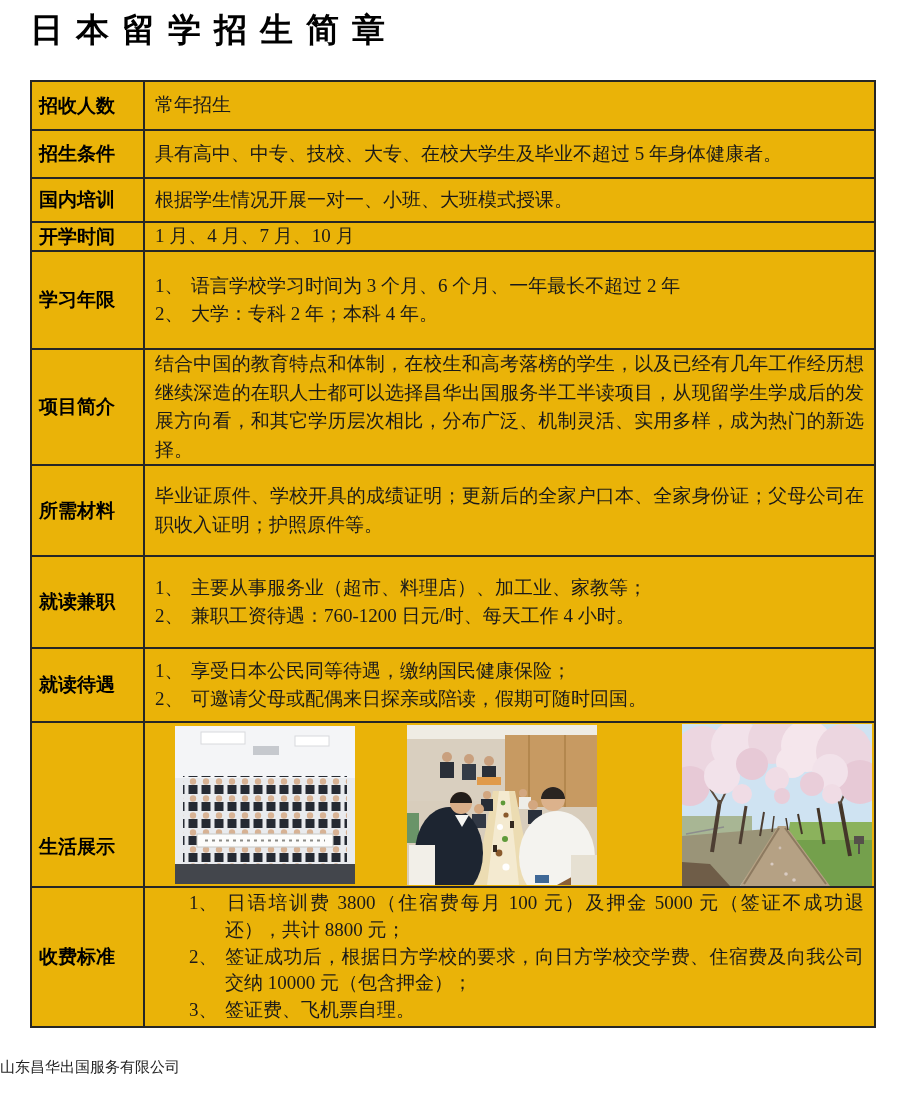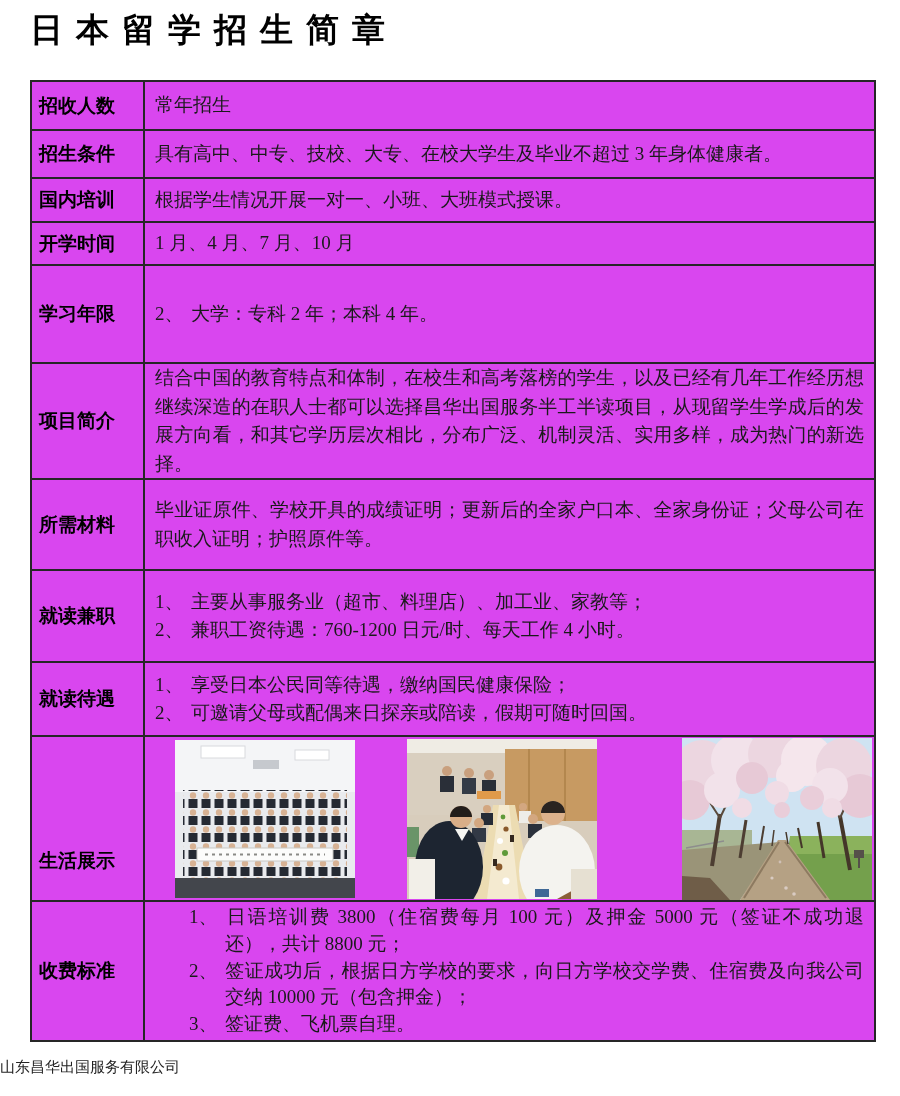--- a/index.html
+++ b/index.html
@@ -8,37 +8,37 @@
     font-family:"Liberation Sans","DejaVu Sans",sans-serif;
     position:relative;overflow:hidden;
   }
   .doc-title{
     margin:8px 0 0 30px;
     font-size:33px;font-weight:bold;letter-spacing:13px;color:#000;
     font-family:Liberation Serif, serif;
   }
   .doc-table{
     position:absolute;left:30px;top:80px;width:846px;
-    border:2px solid #262626;box-sizing:border-box;background:#d946ef;
+    border:2px solid #262626;box-sizing:border-box;background:#eab308;
   }
   .trow{display:flex;border-bottom:2px solid #262626;box-sizing:border-box;}
   .trow:last-child{border-bottom:none;}
   .cell-label{
     flex:0 0 113px;width:113px;box-sizing:border-box;
     border-right:2px solid #262626;
     display:flex;align-items:center;padding-left:7px;
     font-weight:bold;font-size:19px;color:#000;
   }
   .cell-label.low{align-items:flex-end;padding-bottom:26px;}
   .cell-content{
     flex:1 1 auto;box-sizing:border-box;
     display:flex;flex-direction:column;justify-content:center;
     padding:6px 10px 6px 10px;font-size:19px;line-height:1.5;font-family:Liberation Serif, serif;
   }
-  .r1{height:49px}.r2{height:48px}.r3{height:44px}.r4{height:43px}
+  .r1{height:49px}.r2{height:48px}.r3{height:44px}.r4{height:29px}
   .r5{height:98px}.r6{height:116px}.r7{height:91px}.r8{height:92px}
   .r9{height:74px}.r10{height:165px}.r11{height:138px}
   .r11 .cell-content{line-height:1.42;padding-left:44px;}
   .para-justify{text-align:justify;}
   .li{padding-left:36px;text-indent:-36px;text-align:justify;}
   .li .marker{display:inline-block;width:36px;text-indent:0;}
   .photos{flex-direction:row;align-items:center;padding-left:30px;padding-right:4px;}
   .photo{display:block;line-height:0;}
   .photo svg{display:block;}
   .photo-1{margin-right:52px;}
@@ -58,41 +58,42 @@
   <div class="trow r1">
     <div class="cell-label">招收人数</div>
     <div class="cell-content">
       <div class="line">常年招生</div>
     </div>
   </div>
 
   <div class="trow r2">
     <div class="cell-label">招生条件</div>
     <div class="cell-content">
-      <div class="line">具有高中、中专、技校、大专、在校大学生及毕业不超过 3 年身体健康者。</div>
+      <div class="line">具有高中、中专、技校、大专、在校大学生及毕业不超过 5 年身体健康者。</div>
     </div>
   </div>
 
   <div class="trow r3">
     <div class="cell-label">国内培训</div>
     <div class="cell-content">
       <div class="line">根据学生情况开展一对一、小班、大班模式授课。</div>
     </div>
   </div>
 
   <div class="trow r4">
     <div class="cell-label">开学时间</div>
     <div class="cell-content">
       <div class="line">1 月、4 月、7 月、10 月</div>
     </div>
   </div>
 
   <div class="trow r5">
     <div class="cell-label">学习年限</div>
     <div class="cell-content">
+      <div class="li"><span class="marker">1、</span><span>语言学校学习时间为 3 个月、6 个月、一年最长不超过 2 年</span></div>
       <div class="li"><span class="marker">2、</span><span>大学：专科 2 年；本科 4 年。</span></div>
     </div>
   </div>
 
   <div class="trow r6">
     <div class="cell-label">项目简介</div>
     <div class="cell-content">
       <div class="line para-justify">结合中国的教育特点和体制，在校生和高考落榜的学生，以及已经有几年工作经历想继续深造的在职人士都可以选择昌华出国服务半工半读项目，从现留学生学成后的发展方向看，和其它学历层次相比，分布广泛、机制灵活、实用多样，成为热门的新选择。</div>
     </div>
   </div>

